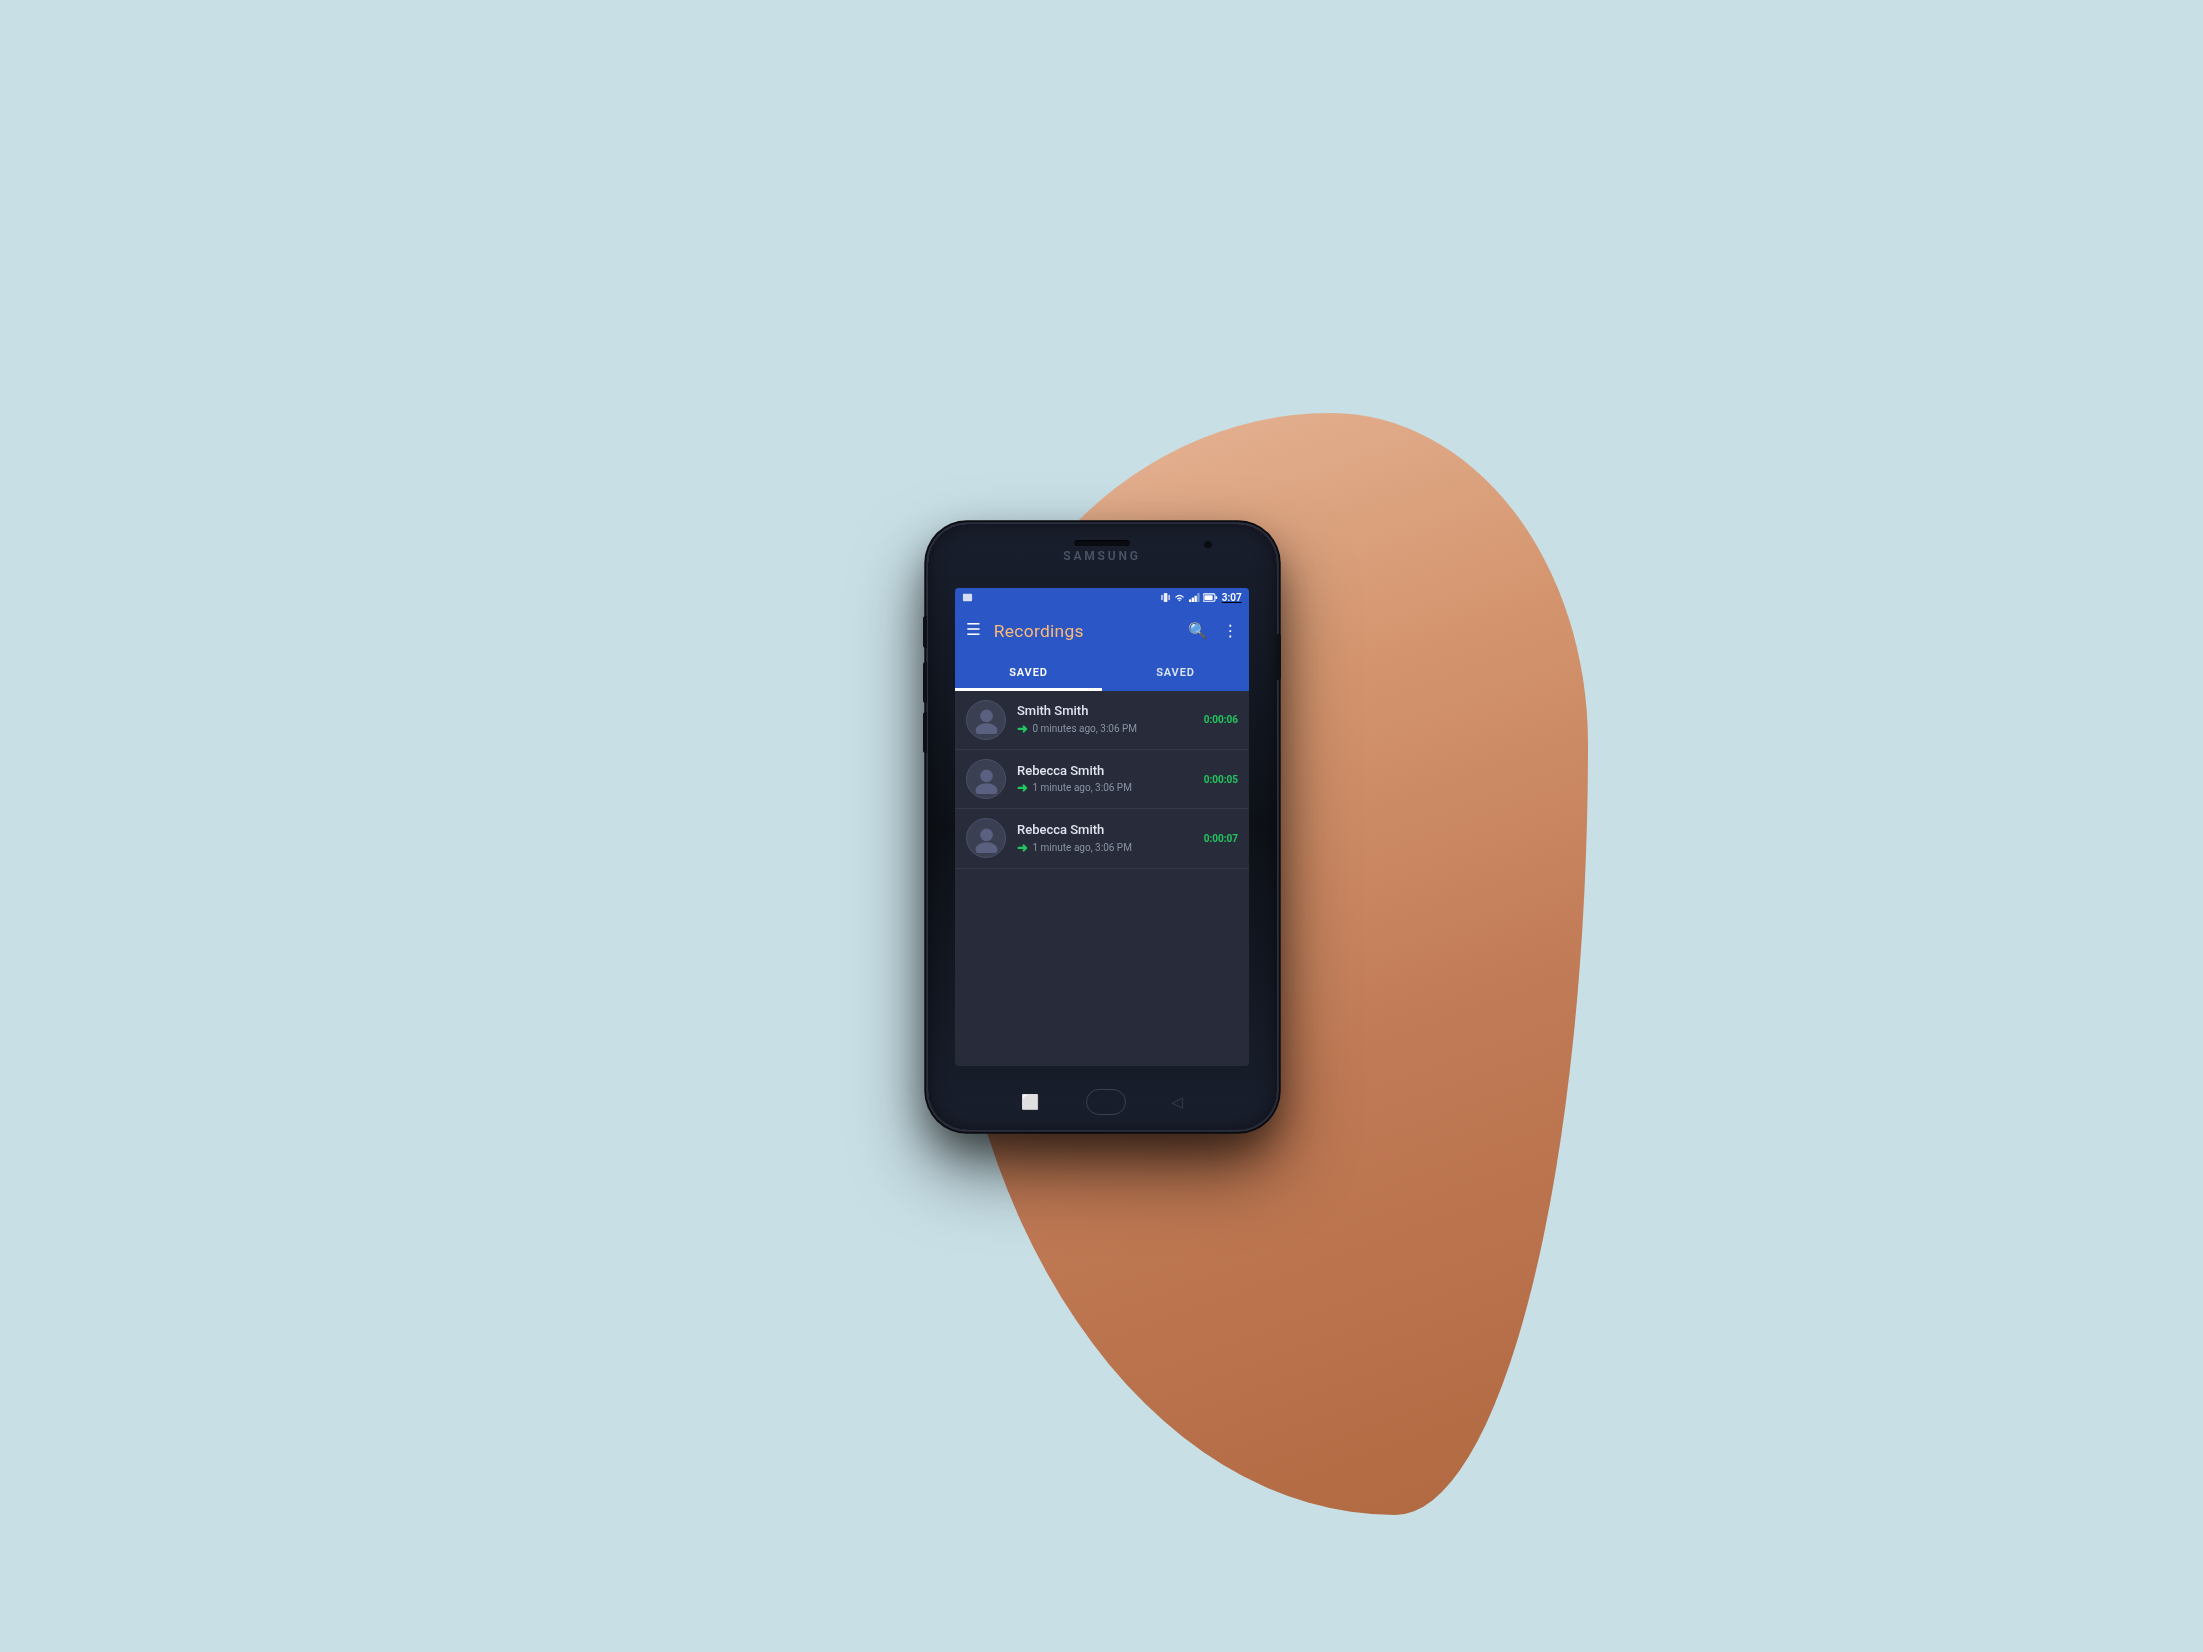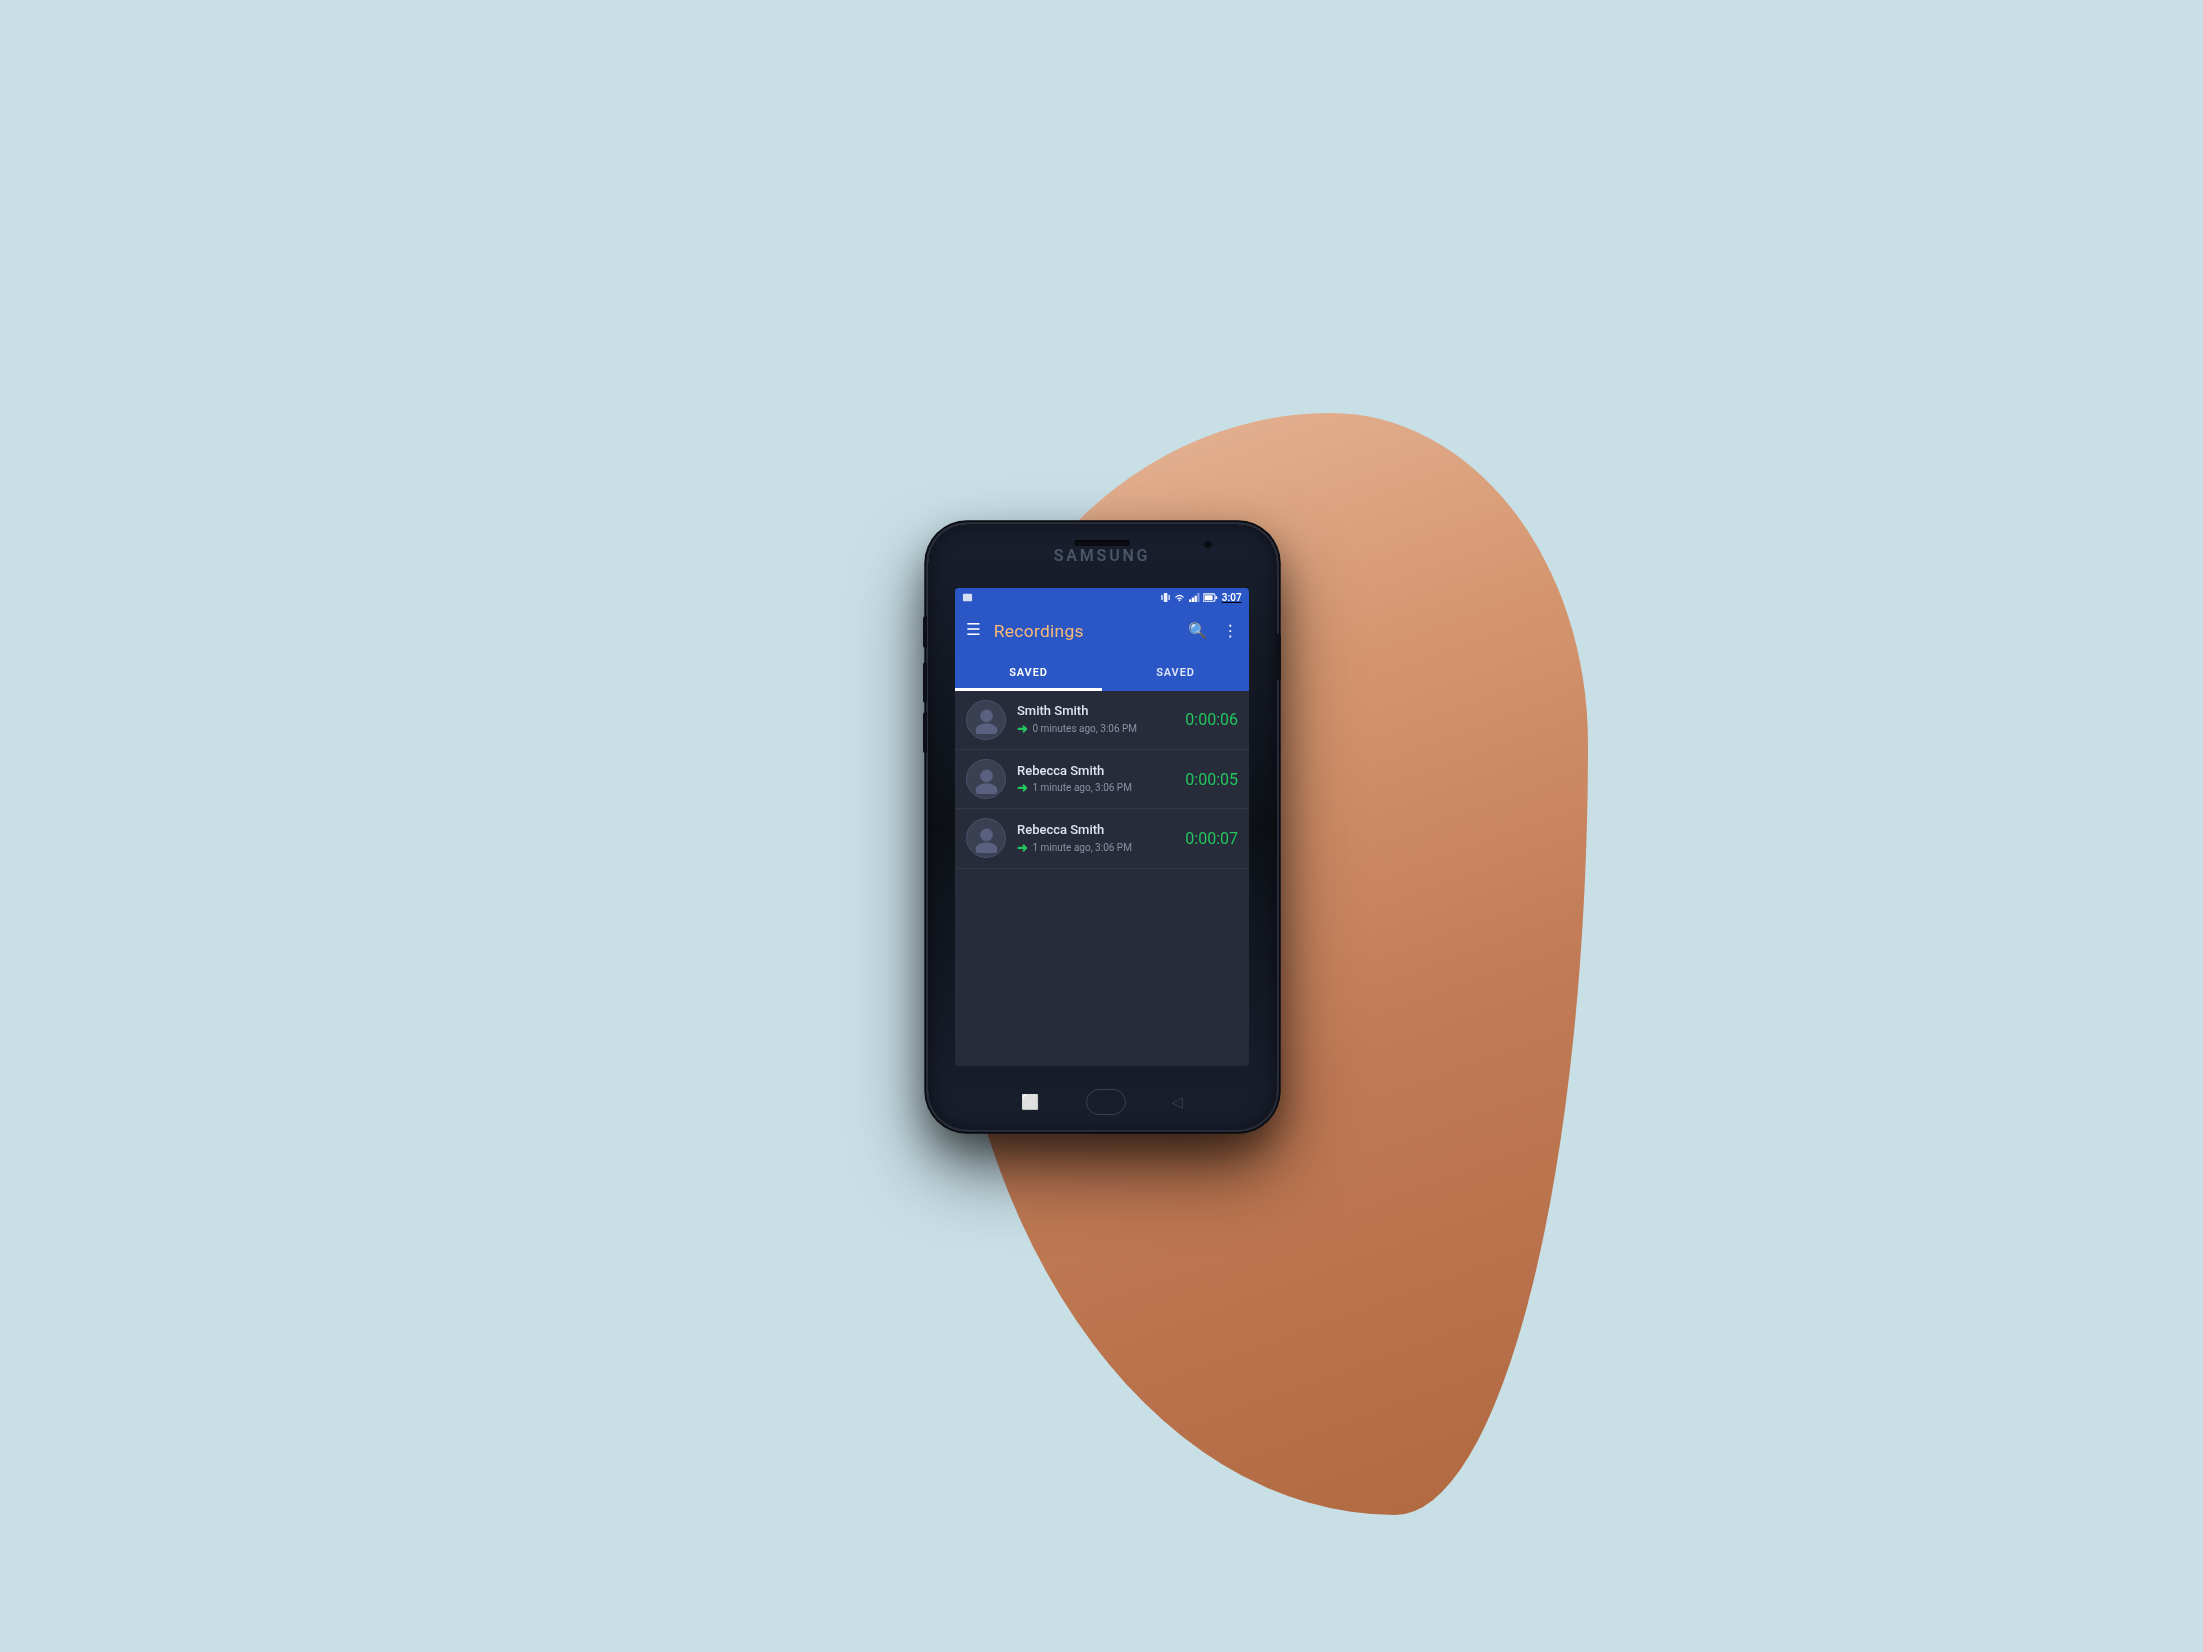--- a/index.html
+++ b/index.html
@@ -61,21 +61,21 @@
       height: 64px;
       display: flex;
       align-items: center;
       justify-content: center;
       position: relative;
       flex-shrink: 0;
     }
 
     .phone-brand {
       color: #4a5568;
-      font-size: 16px;
+      font-size: 12px;
       font-weight: 600;
       letter-spacing: 2.8px;
       text-transform: uppercase;
     }
 
     .speaker-grille {
       position: absolute;
       top: 16.5px;
       left: 50%;
       transform: translateX(-50%);
@@ -274,22 +274,22 @@
       font-weight: bold;
     }
 
     .item-time {
       color: #8892a4;
       font-size: 10px;
     }
 
     .item-duration {
       color: #22c55e;
-      font-size: 16px;
-      font-weight: 400;
+      font-size: 10px;
+      font-weight: 700;
       margin-left: auto;
     }
 
     
     .phone-bottom-bezel {
       width: 100%;
       height: 73px;
       display: flex;
       align-items: center;
       justify-content: center;

